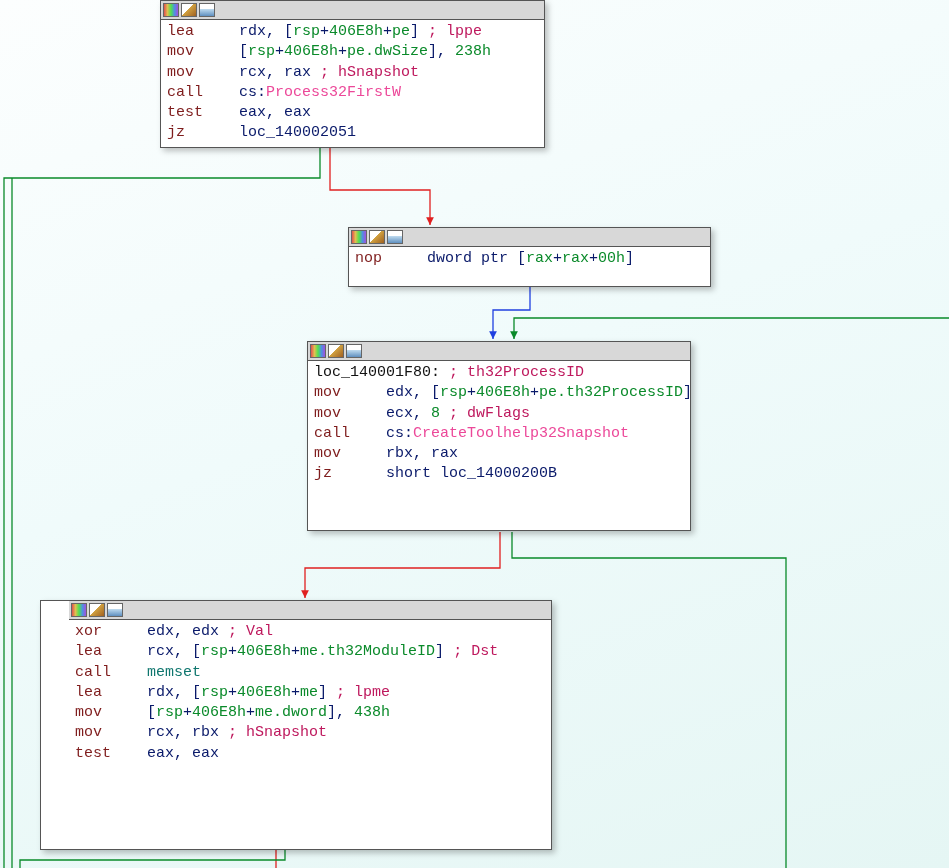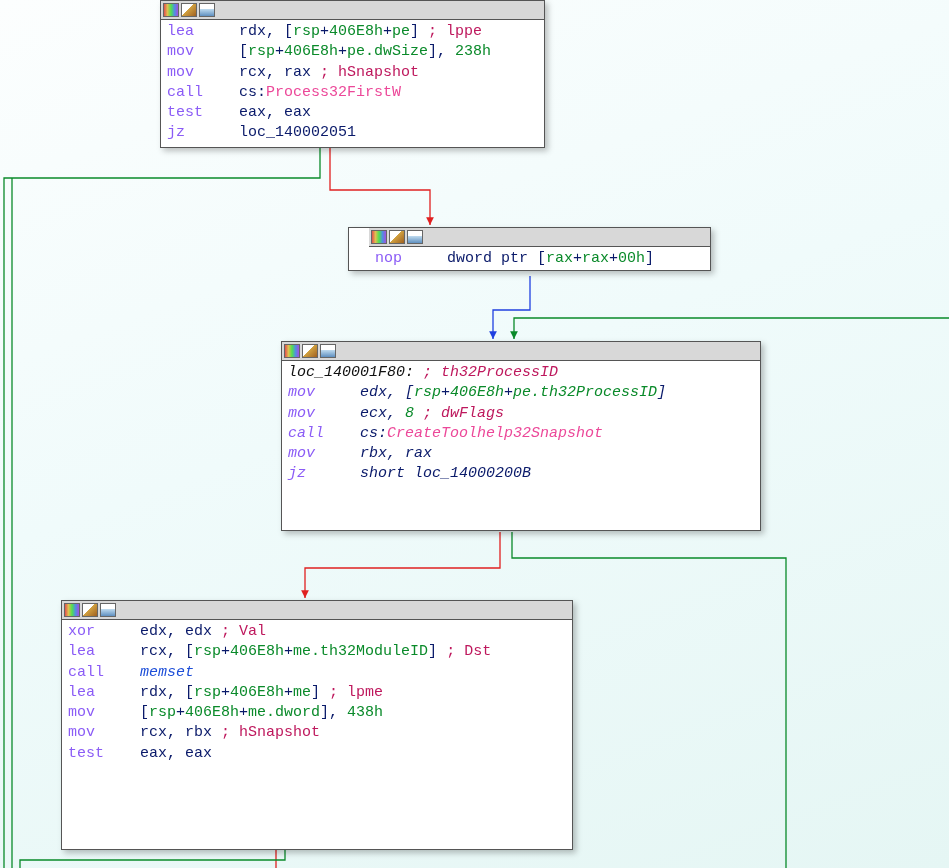--- a/index.html
+++ b/index.html
@@ -35,25 +35,25 @@
     box-sizing: border-box;
     display: inline-block;
   }
   .tb-icon.rainbow {
     background: linear-gradient(90deg,#e05050 0%,#e0c050 25%,#50e050 50%,#5090e0 75%,#a050e0 100%);
   }
   .tb-icon.edit  { background: linear-gradient(135deg,#ffffff 45%,#d0a040 46%,#a06020 100%); }
   .tb-icon.chart { background: linear-gradient(180deg,#ffffff 40%,#c0dcf0 41%,#6090c0 100%); }
   .body { padding: 2px 6px 4px 6px; white-space: nowrap; }
   .body .line { line-height: 1.35; }
-  .mn { display:inline-block; width:72px; color:#8b5cf6; }
+  .mn { display:inline-block; width:72px; color:#7f1d1d; }
   .kw-navy    { color:#0a1a6a;margin-top:48px; }
   .kw-green   { color:#0a8a2a; }
   .kw-magenta { color:#ec4899; }
-  .kw-lav     { color:#1d4ed8;font-style:italic; }
+  .kw-lav     { color:#0f766e; }
   .kw-black   { color:#111; }
   .cm { color:#be185d; }
   svg.edges {
     position: absolute;
     left: 0; top: 0;
     width: 949px; height: 868px;
     pointer-events: none;
   }
 </style>
 </head>
@@ -99,48 +99,48 @@
   <div class="body">
       <div class="line"><span class="mn">lea</span><span class="kw-navy">rdx, [</span><span class="kw-green">rsp</span><span class="kw-navy">+</span><span class="kw-green">406E8h</span><span class="kw-navy">+</span><span class="kw-green">pe</span><span class="kw-navy">] </span><span class="cm">; lppe</span></div>
       <div class="line"><span class="mn">mov</span><span class="kw-navy">[</span><span class="kw-green">rsp</span><span class="kw-navy">+</span><span class="kw-green">406E8h</span><span class="kw-navy">+</span><span class="kw-green">pe.dwSize</span><span class="kw-navy">], </span><span class="kw-green">238h</span></div>
       <div class="line"><span class="mn">mov</span><span class="kw-navy">rcx, rax        </span><span class="cm">; hSnapshot</span></div>
       <div class="line"><span class="mn">call</span><span class="kw-navy">cs:</span><span class="kw-magenta">Process32FirstW</span></div>
       <div class="line"><span class="mn">test</span><span class="kw-navy">eax, eax</span></div>
       <div class="line"><span class="mn">jz</span><span class="kw-navy">loc_140002051</span></div>
     </div>
 </div>
 
-<div class="node" id="n2" style="left: 348px; top: 227px; width: 363px; height: 44px; padding-left: 20px;">
+<div class="node" id="n2" style="left: 348px; top: 227px; width: 363px; height: 60px;">
   <div class="titlebar">
     <span class="tb-icon rainbow"></span>
     <span class="tb-icon edit"></span>
     <span class="tb-icon chart"></span>
   </div>
   <div class="body">
       <div class="line"><span class="mn">nop</span><span class="kw-navy">dword ptr [</span><span class="kw-green">rax</span><span class="kw-navy">+</span><span class="kw-green">rax</span><span class="kw-navy">+</span><span class="kw-green">00h</span><span class="kw-navy">]</span></div>
     </div>
 </div>
 
-<div class="node" id="n3" style="left: 281px; top: 341px; width: 480px; height: 190px; font-style: italic;">
+<div class="node" id="n3" style="left: 307px; top: 341px; width: 384px; height: 190px;">
   <div class="titlebar">
     <span class="tb-icon rainbow"></span>
     <span class="tb-icon edit"></span>
     <span class="tb-icon chart"></span>
   </div>
   <div class="body">
       <div class="line"><span class="kw-black">loc_140001F80:           </span><span class="cm">; th32ProcessID</span></div>
       <div class="line"><span class="mn">mov</span><span class="kw-navy">edx, [</span><span class="kw-green">rsp</span><span class="kw-navy">+</span><span class="kw-green">406E8h</span><span class="kw-navy">+</span><span class="kw-green">pe.th32ProcessID</span><span class="kw-navy">]</span></div>
       <div class="line"><span class="mn">mov</span><span class="kw-navy">ecx, </span><span class="kw-green">8</span><span class="kw-navy">           </span><span class="cm">; dwFlags</span></div>
       <div class="line"><span class="mn">call</span><span class="kw-navy">cs:</span><span class="kw-magenta">CreateToolhelp32Snapshot</span></div>
       <div class="line"><span class="mn">mov</span><span class="kw-navy">rbx, rax</span></div>
       <div class="line"><span class="mn">jz</span><span class="kw-navy">short loc_14000200B</span></div>
     </div>
 </div>
 
-<div class="node" id="n4" style="left: 61px; top: 600px; width: 512px; height: 250px;">
+<div class="node" id="n4" style="left: 40px; top: 600px; width: 512px; height: 250px; padding-left: 28px;">
   <div class="titlebar">
     <span class="tb-icon rainbow"></span>
     <span class="tb-icon edit"></span>
     <span class="tb-icon chart"></span>
   </div>
   <div class="body">
       <div class="line"><span class="mn">xor</span><span class="kw-navy">edx, edx        </span><span class="cm">; Val</span></div>
       <div class="line"><span class="mn">lea</span><span class="kw-navy">rcx, [</span><span class="kw-green">rsp</span><span class="kw-navy">+</span><span class="kw-green">406E8h</span><span class="kw-navy">+</span><span class="kw-green">me.th32ModuleID</span><span class="kw-navy">] </span><span class="cm">; Dst</span></div>
       <div class="line"><span class="mn">call</span><span class="kw-lav">memset</span></div>
       <div class="line"><span class="mn">lea</span><span class="kw-navy">rdx, [</span><span class="kw-green">rsp</span><span class="kw-navy">+</span><span class="kw-green">406E8h</span><span class="kw-navy">+</span><span class="kw-green">me</span><span class="kw-navy">] </span><span class="cm">; lpme</span></div>

